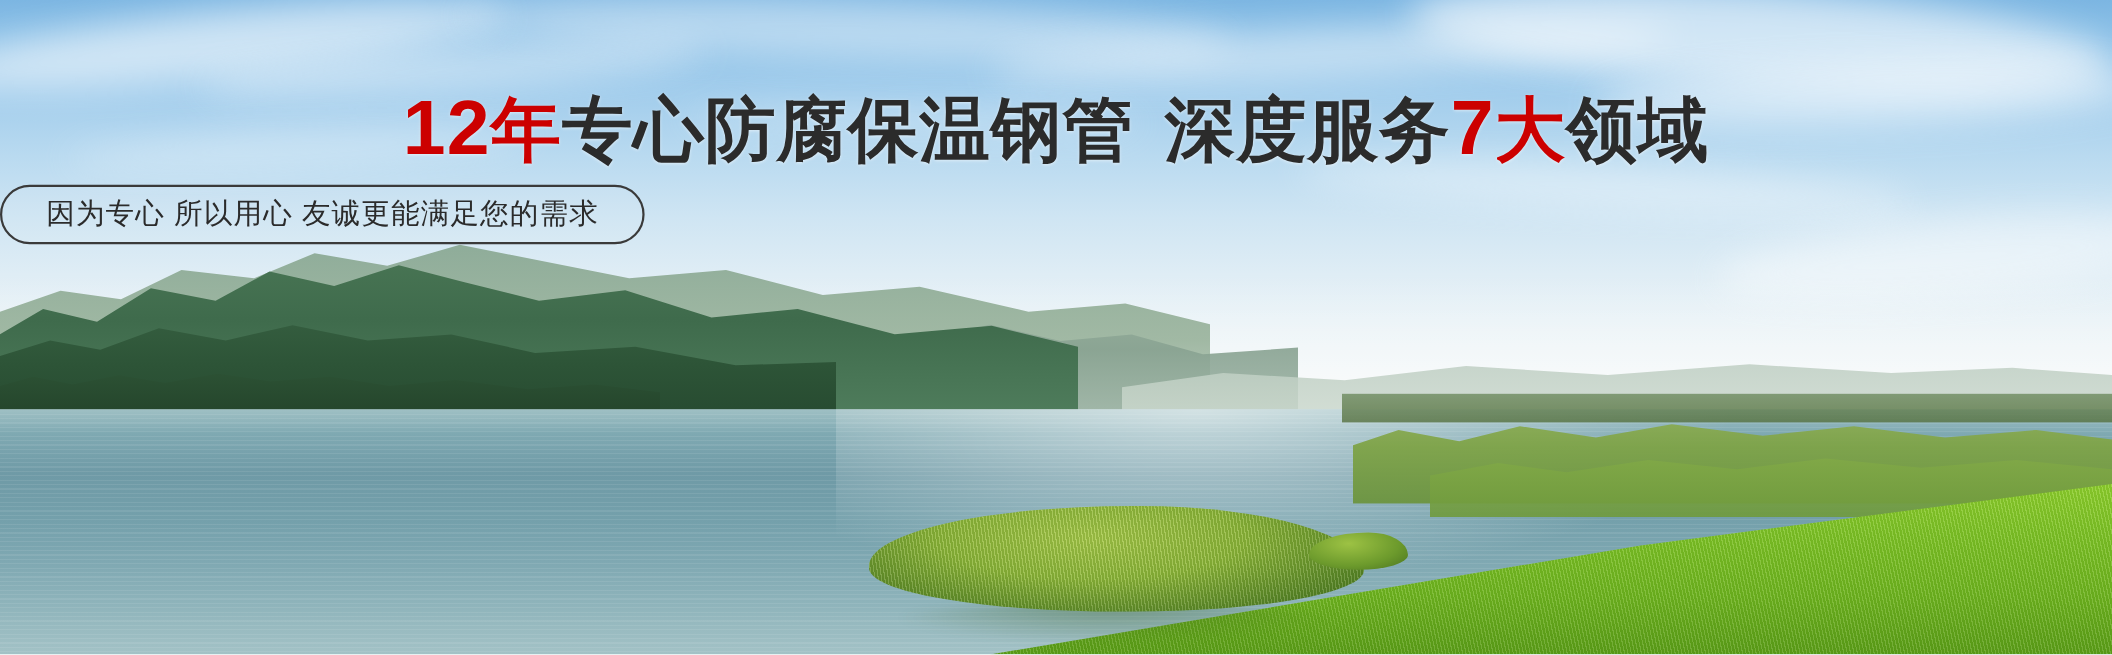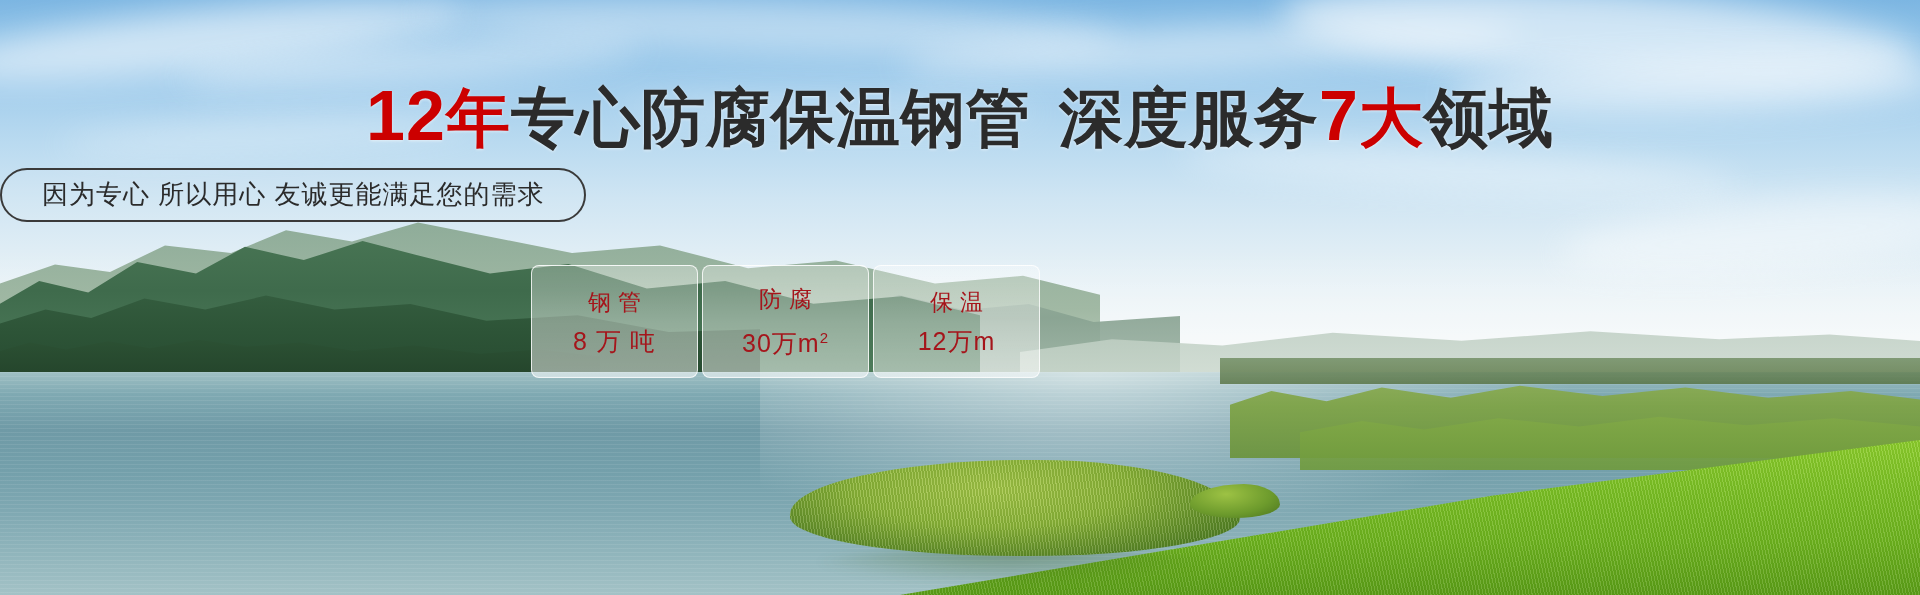--- a/index.html
+++ b/index.html
@@ -291,32 +291,14 @@
   <div class="island-small"></div>
 
   <div class="headline">
     <span class="red num-big">12</span><span class="red">年</span><span>专心防腐保温钢管</span><span class="gap"></span><span>深度服务</span><span class="red num-big">7</span><span class="red">大</span><span>领域</span>
   </div>
 
   <div class="subtitle-wrap">
     <div class="subtitle">因为专心 所以用心  友诚更能满足您的需求</div>
   </div>
 
-  <div class="cards">
-
-    <div class="card">
-      <div class="card-label">钢管</div>
-      <div class="card-value"><span>8 万 吨</span></div>
-    </div>
-
-    <div class="card">
-      <div class="card-label">防腐</div>
-      <div class="card-value"><span>30万m</span><sup>2</sup></div>
-    </div>
-
-    <div class="card">
-      <div class="card-label">保温</div>
-      <div class="card-value"><span>12万m</span></div>
-    </div>
-
-  </div>
 
 </div>
 
 </body></html>

